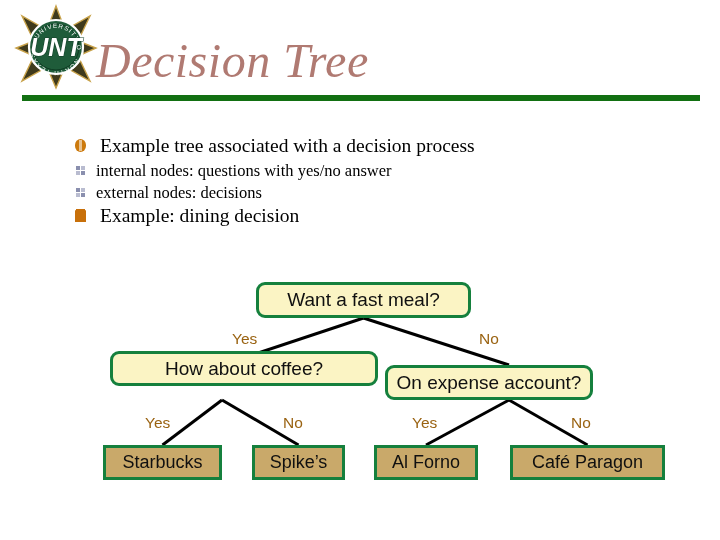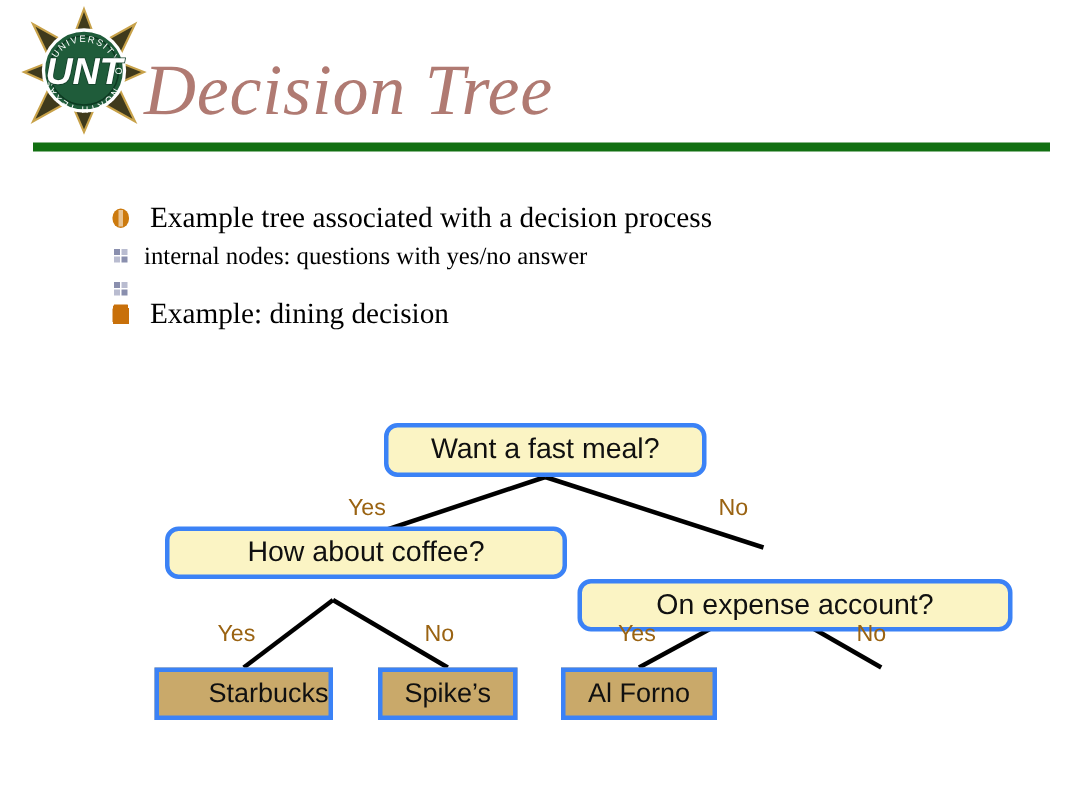--- a/index.html
+++ b/index.html
@@ -143,21 +143,21 @@
     width: 720px; height: 240px;
   }
   .tree-node {
     position: absolute;
     box-sizing: border-box;
     display: flex;
     align-items: center;
     justify-content: center;
     font-family: "Liberation Sans", sans-serif;
     color: #101010;
-    border: 3px solid #3b82f6;
+    border: 3px solid #15803d;
     white-space: nowrap;
   }
   .tree-node.internal {
     background: #fbf4c4;
     border-radius: 9px;
     font-size: 19px;
   }
   .tree-node.leaf {
     background: #c9a96a;
     border-radius: 0;
@@ -205,20 +205,21 @@
     <span class="bullet-text-l1">Example tree associated with a decision process</span>
   </div>
 
   <div class="bullet-row level2">
     <span class="bullet-glyph-l2"></span>
     <span class="bullet-text-l2">internal nodes: questions with yes/no answer</span>
   </div>
 
   <div class="bullet-row level2">
     <span class="bullet-glyph-l2"></span>
+    <span class="bullet-text-l2">external nodes: decisions</span>
   </div>
 
   <div class="bullet-row level1">
     <span class="bullet-glyph-l1 clover"></span>
     <span class="bullet-text-l1">Example: dining decision</span>
   </div>
 
 </div>
 
 <div id="tree-diagram">
@@ -229,31 +230,34 @@
       <line x1="222" y1="132" x2="298.5" y2="177" stroke="#000000" stroke-width="3"></line>
       <line x1="509" y1="132" x2="426" y2="177" stroke="#000000" stroke-width="3"></line>
       <line x1="509" y1="132" x2="587.5" y2="177" stroke="#000000" stroke-width="3"></line>
     </svg>
 <div class="tree-node internal" style="left: 256px; top: 14px; width: 215px; height: 36px; background: rgb(251, 244, 196);">
       <span>Want a fast meal?</span>
     </div>
     <div class="tree-node internal" style="left: 110px; top: 83px; width: 268px; height: 35px; background: rgb(251, 244, 196);">
       <span>How about coffee?</span>
     </div>
-    <div class="tree-node internal" style="left: 385px; top: 97px; width: 290px; height: 35px; background: rgb(251, 244, 196); margin-top: 21px;">
+    <div class="tree-node internal" style="left: 385px; top: 97px; width: 208px; height: 35px; background: rgb(251, 244, 196);">
       <span>On expense account?</span>
     </div>
-    <div class="tree-node leaf" style="left: 103px; top: 177px; width: 119px; height: 35px; background: rgb(201, 169, 106); justify-content: flex-end;">
+    <div class="tree-node leaf" style="left: 103px; top: 177px; width: 119px; height: 35px; background: rgb(201, 169, 106);">
       <span>Starbucks</span>
     </div>
     <div class="tree-node leaf" style="left: 252px; top: 177px; width: 93px; height: 35px; background: rgb(201, 169, 106); text-align: center;">
       <span>Spike’s</span>
     </div>
     <div class="tree-node leaf" style="left: 374px; top: 177px; width: 104px; height: 35px; background: rgb(201, 169, 106);">
       <span>Al Forno</span>
+    </div>
+    <div class="tree-node leaf" style="left: 510px; top: 177px; width: 155px; height: 35px; background: rgb(201, 169, 106);">
+      <span>Café Paragon</span>
     </div>
     <div class="edge-label" style="left: 232px; top: 62px; color: rgb(154, 99, 18);">Yes</div>
     <div class="edge-label" style="left: 479px; top: 62px; color: rgb(154, 99, 18);">No</div>
     <div class="edge-label" style="left: 145px; top: 146px; color: rgb(154, 99, 18);">Yes</div>
     <div class="edge-label" style="left: 283px; top: 146px; color: rgb(154, 99, 18);">No</div>
     <div class="edge-label" style="left: 412px; top: 146px; color: rgb(154, 99, 18);">Yes</div>
     <div class="edge-label" style="left: 571px; top: 146px; color: rgb(154, 99, 18);">No</div>
   </div>
 
 </body></html>

